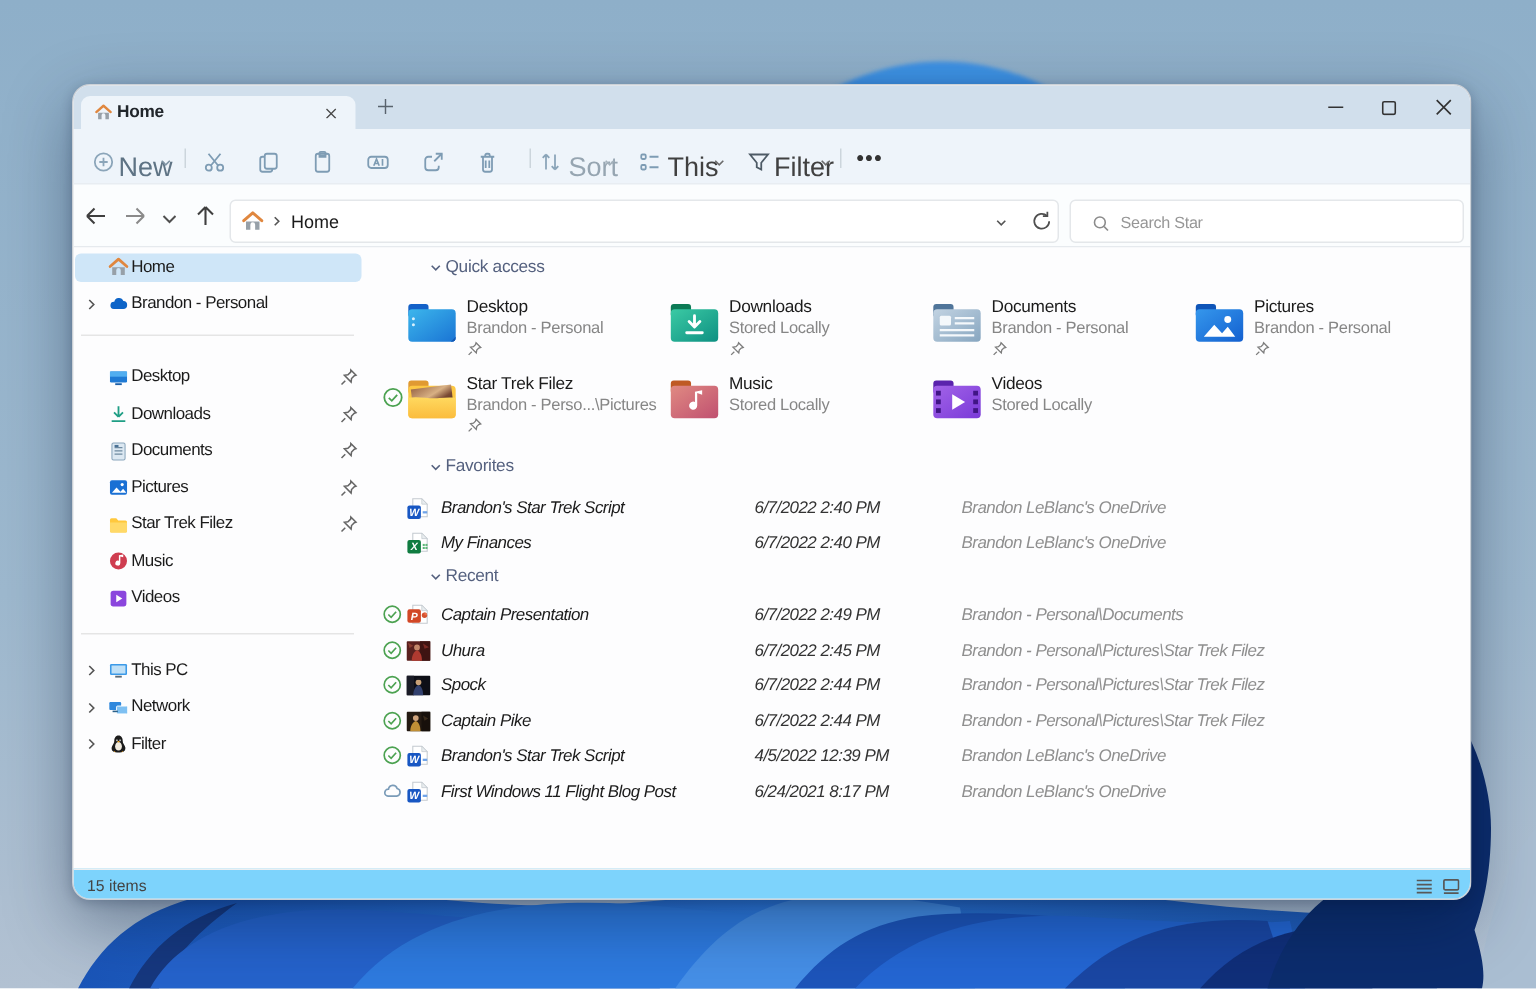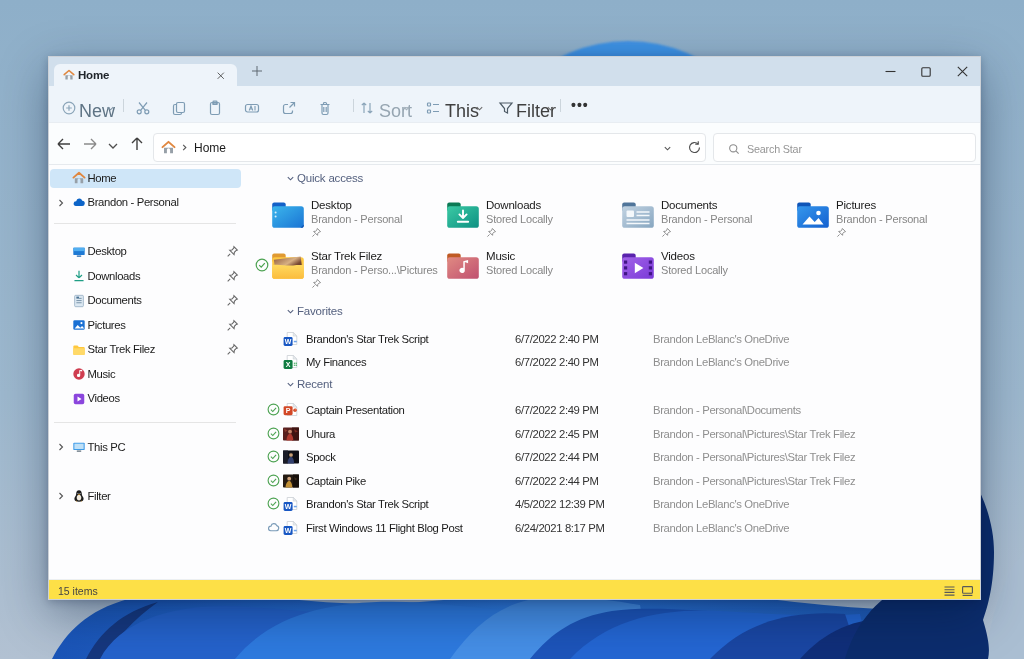--- a/index.html
+++ b/index.html
@@ -1,20 +1,20 @@
 <!DOCTYPE html>
 <html><head>
 <meta charset="utf-8">
 <style>
 * { margin:0; padding:0; box-sizing:border-box; }
 html,body { width:1024px; height:659px; overflow:hidden; font-family:"Liberation Sans", sans-serif; }
 #wall { position:absolute; left:0; top:0; width:1024px; height:659px; }
 #win {
   position:absolute; left:48px; top:56px; width:933px; height:544px;
-  border-radius:0; background:#fdfdfe;
+  border-radius:12px; background:#fdfdfe;
   box-shadow:0 15px 45px rgba(0,20,50,.38), 0 2px 8px rgba(0,20,50,.22);
   overflow:hidden;
   border:1px solid rgba(60,80,100,.25);
 }
 
 #tabbar { position:absolute; left:0; top:0; width:100%; height:29px; background:#d1dfec; }
 #tab { position:absolute; left:5px; top:7px; width:183px; height:22px; background:#eef4fa; border-radius:6px 6px 0 0; }
 #tab .ticon { position:absolute; left:9px; top:4.5px; width:12px; height:12px; }
 #tab .tname { position:absolute; left:24px; top:4.5px; font-size:11.5px; letter-spacing:-0.2px; font-weight:bold; color:#21262b; }
 #tab .tclose { position:absolute; right:12px; top:7.5px; width:8px; height:8px; }
@@ -41,28 +41,28 @@
 .srow .spin { position:absolute; right:2px; top:3px; width:13px; height:13px; }
 .ssep { position:absolute; left:5px; width:182px; height:1px; background:#e5e5e5; }
 #main { position:absolute; left:196px; top:0; width:737px; height:100%; }
 .shead { position:absolute; left:16px; font-size:11.5px; letter-spacing:-0.2px; color:#55617f;margin-left:36px; }
 .shead .hchev { position:absolute; left:-11px; top:2px; width:9px; height:9px; }
 .tile { position:absolute; width:174px; height:52px; }
 .tile .fold { position:absolute; left:0; top:2px; width:34px; height:30px; } .tclose svg{display:block}
 .tile .tt { position:absolute; left:40px; top:1px; font-size:11.5px; letter-spacing:-0.2px; color:#1b1b1b; white-space:nowrap; }
 .tile .ts { position:absolute; left:40px; top:14.5px; font-size:11px; letter-spacing:-0.2px; color:#868686; white-space:nowrap; }
 .tile .tp { position:absolute; left:40px; top:29px; width:11px; height:11px; }
-.frow { position:absolute; left:12px; width:737px; height:23px; }
+.frow { position:absolute; left:0; width:737px; height:23px;font-style:italic; }
 .frow .stat { position:absolute; left:10px; top:4px; width:13px; height:13px; }
 .frow .fic { position:absolute; left:26px; top:3px; width:16px; height:16px; }
 .frow .fn { position:absolute; left:49px; top:5px; font-size:11.3px; letter-spacing:-0.35px; color:#1b1b1b; white-space:nowrap; }
 .frow .fd { position:absolute; left:258px; top:5px; font-size:11.3px; letter-spacing:-0.35px; color:#333; white-space:nowrap; }
 .frow .fl { position:absolute; left:396px; top:5px; font-size:11.3px; letter-spacing:-0.35px; color:#8f8f8f; white-space:nowrap; }
 
-#status { position:absolute; left:0; top:522px; width:100%; height:22px; background:#fde047; border-top:1px solid #eceff1; }
+#status { position:absolute; left:0; top:522px; width:100%; height:22px; background:#7dd3fc; border-top:1px solid #eceff1; }
 #status .cnt { position:absolute; left:9px; top:5px; font-size:10.5px; color:#444; }
 </style>
 </head>
 <body>
 <svg id="wall" viewBox="0 0 1024 659" preserveAspectRatio="none">
   <defs>
     <linearGradient id="bg" x1="0" y1="0" x2="0" y2="1">
       <stop offset="0" stop-color="#8eafc9"></stop>
       <stop offset="0.6" stop-color="#9db8ce"></stop>
       <stop offset="1" stop-color="#b2c1d2"></stop>
@@ -327,20 +327,31 @@
         <svg class="schev" viewBox="0 0 10 10" fill="none" stroke="#555" stroke-width="1.1">
             <path d="M3.5 2l3 3-3 3"></path>
           </svg>
         <svg class="sic" viewBox="0 0 16 16">
             <rect x="1.5" y="3" width="13" height="8.5" rx="1" fill="#3c9ae8"></rect>
             <rect x="2.7" y="4.2" width="10.6" height="6.1" fill="#bfe0f7"></rect>
             <rect x="5.5" y="12" width="5" height="1.4" fill="#5a6a76"></rect>
           </svg>
         <span class="stx">This PC</span>
       </div>
+      <div class="srow" style="top:297px">
+        <svg class="schev" viewBox="0 0 10 10" fill="none" stroke="#555" stroke-width="1.1">
+            <path d="M3.5 2l3 3-3 3"></path>
+          </svg>
+        <svg class="sic" viewBox="0 0 16 16">
+            <rect x="1" y="3.5" width="9" height="6" rx="0.8" fill="#2f88dd"></rect>
+            <rect x="6.5" y="6.5" width="8.5" height="6" rx="0.8" fill="#7ec0f2" stroke="#fff" stroke-width="0.7"></rect>
+            <rect x="3.5" y="10" width="4" height="1.2" fill="#2a5f88"></rect>
+          </svg>
+        <span class="stx">Network</span>
+      </div>
       <div class="srow" style="top:321.5px">
         <svg class="schev" viewBox="0 0 10 10" fill="none" stroke="#555" stroke-width="1.1">
             <path d="M3.5 2l3 3-3 3"></path>
           </svg>
         <svg class="sic" viewBox="0 0 16 16">
             <path d="M8 1.5c-2.3 0-3.2 2-3.2 4 0 1.6-.9 2.8-1.6 4-.8 1.4-.6 3.4.8 4.2 1 .6 2.4.8 4 .8s3-.2 4-.8c1.4-.8 1.6-2.8.8-4.2-.7-1.2-1.6-2.4-1.6-4 0-2-1-4-3.2-4Z" fill="#1b1b1b"></path>
             <path d="M8 6.5c-1.4 0-2.6 1.5-2.6 3.4 0 1.9 1.2 3.1 2.6 3.1s2.6-1.2 2.6-3.1C10.6 8 9.4 6.5 8 6.5Z" fill="#f0eade"></path>
             <path d="M6.8 4.6a.5.6 0 1 0 .02 0M9.2 4.6a.5.6 0 1 0 .02 0" fill="#fff"></path>
             <path d="M7 5.8h2l-1 1.2Z" fill="#f6a821"></path>
             <path d="M4.8 13.2c-.5.6.2 1.3 1 1.1M11.2 13.2c.5.6-.2 1.3-1 1.1" fill="#f6a821"></path>

